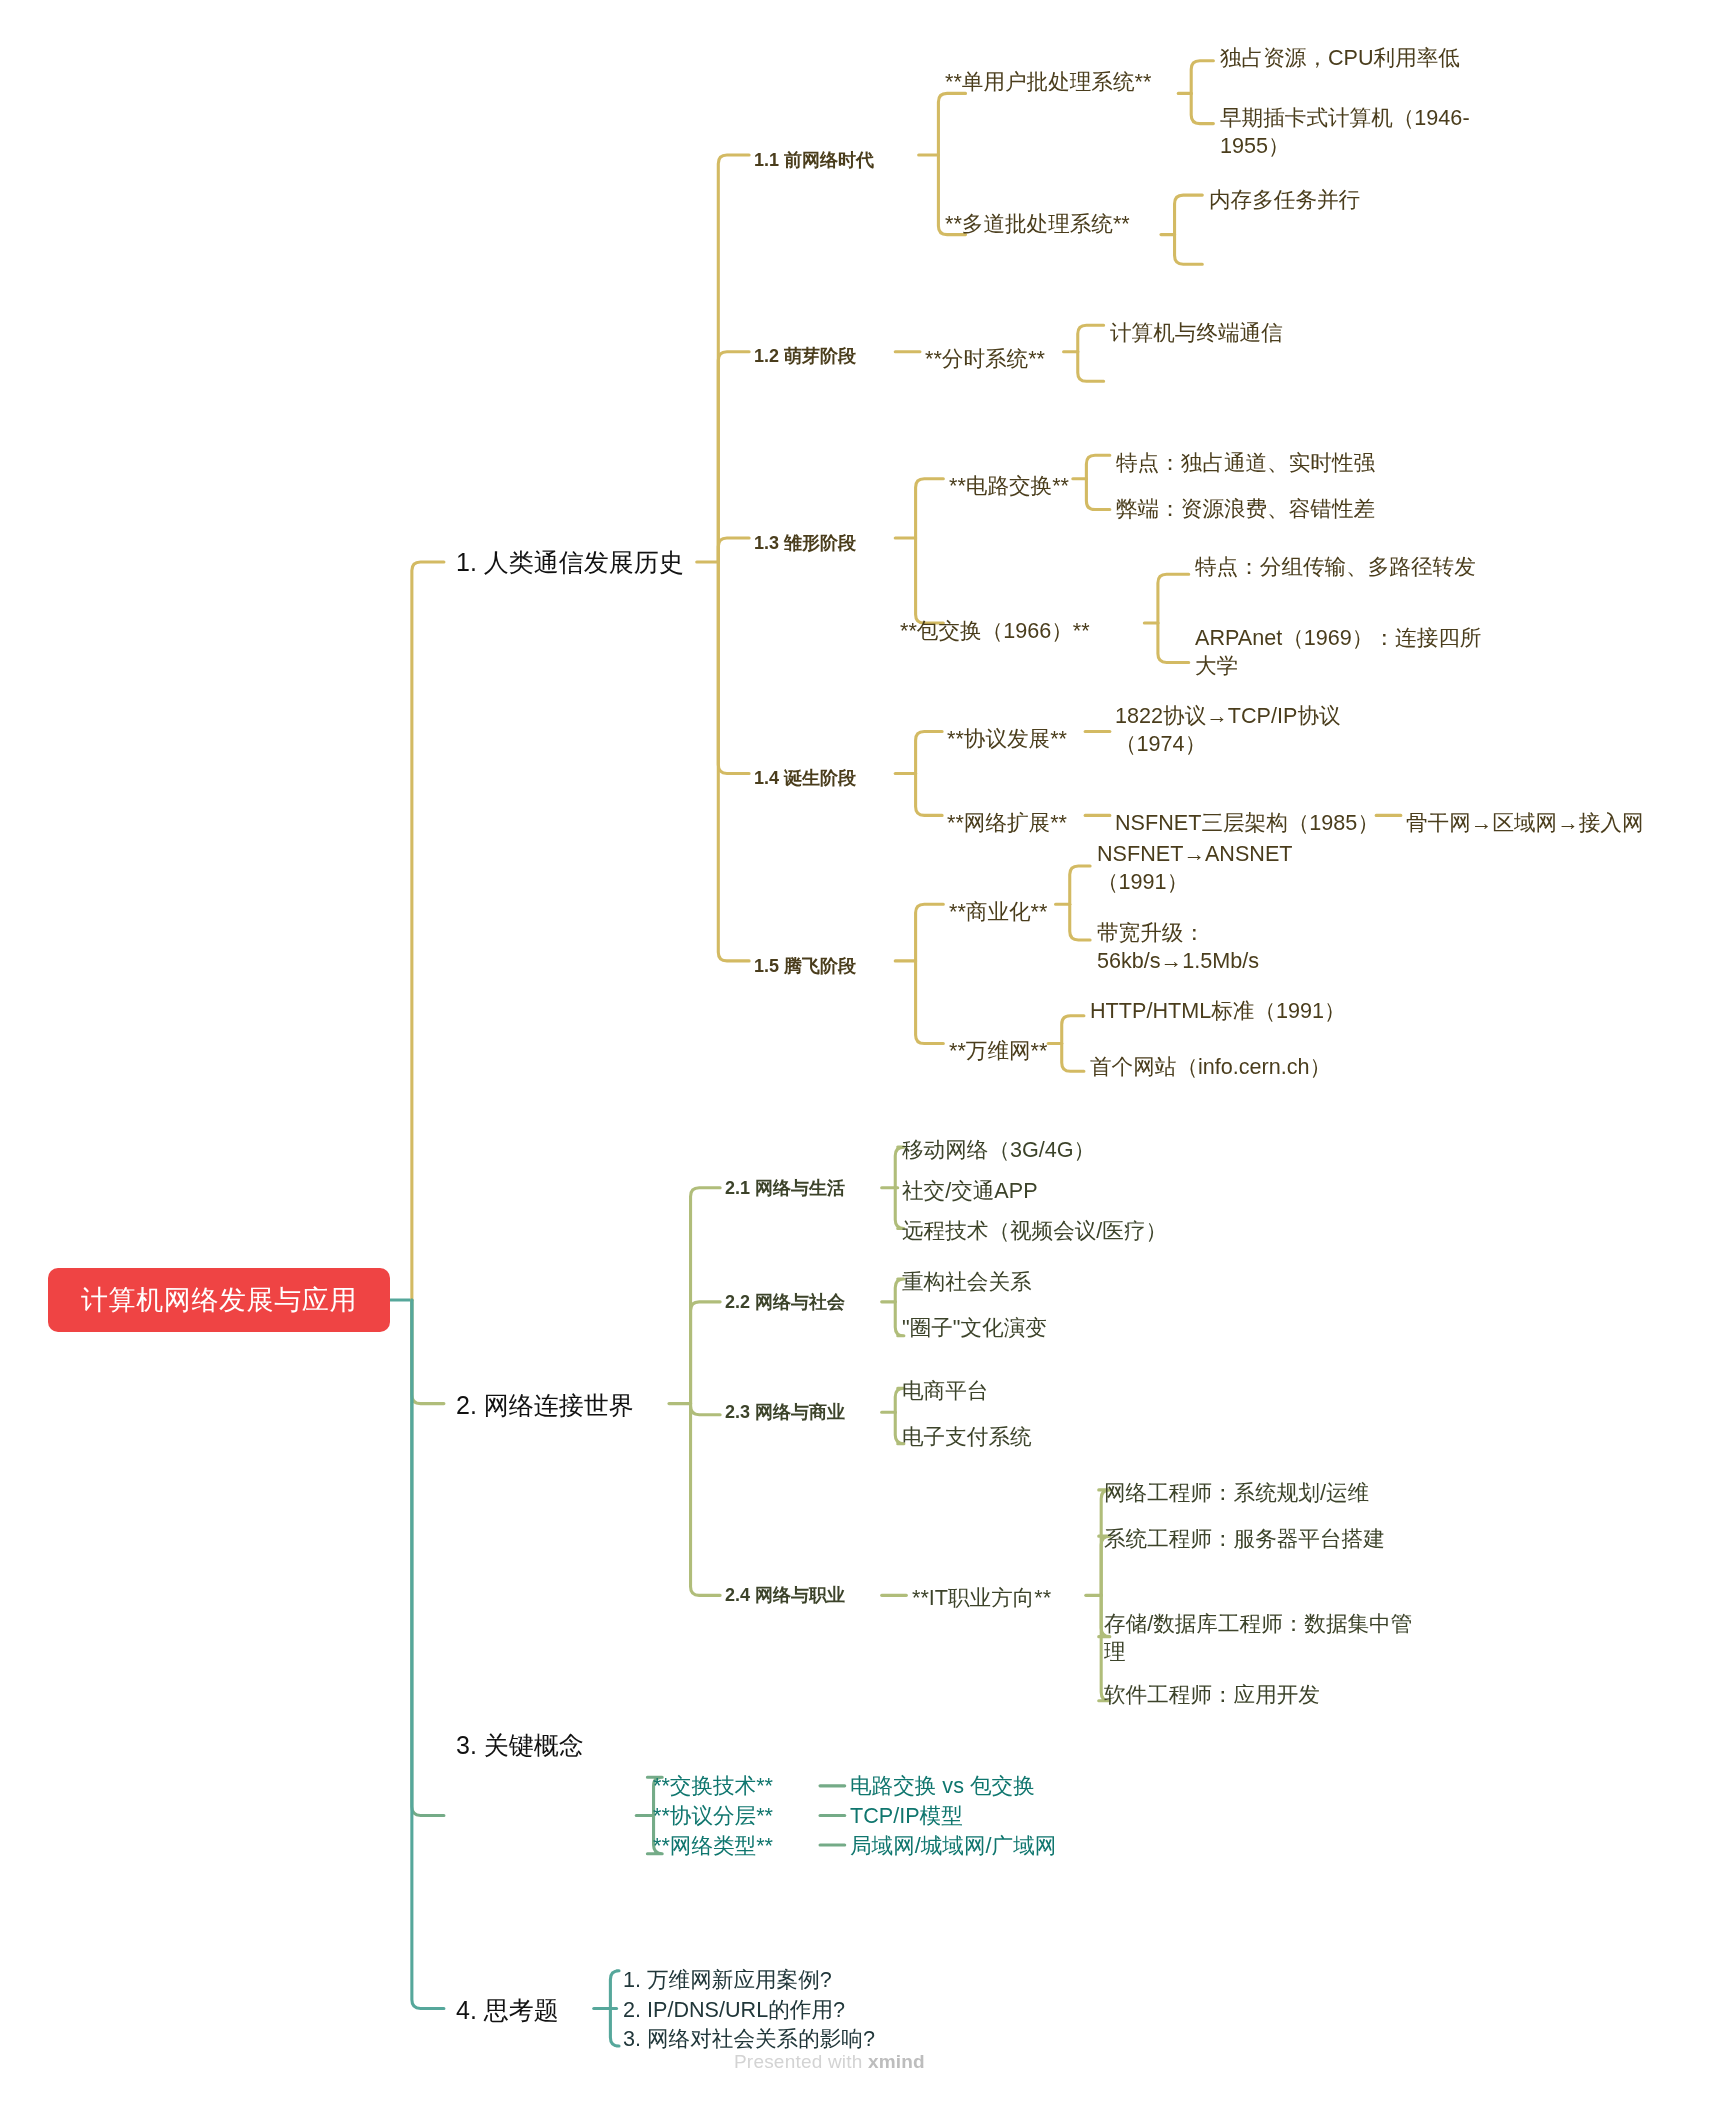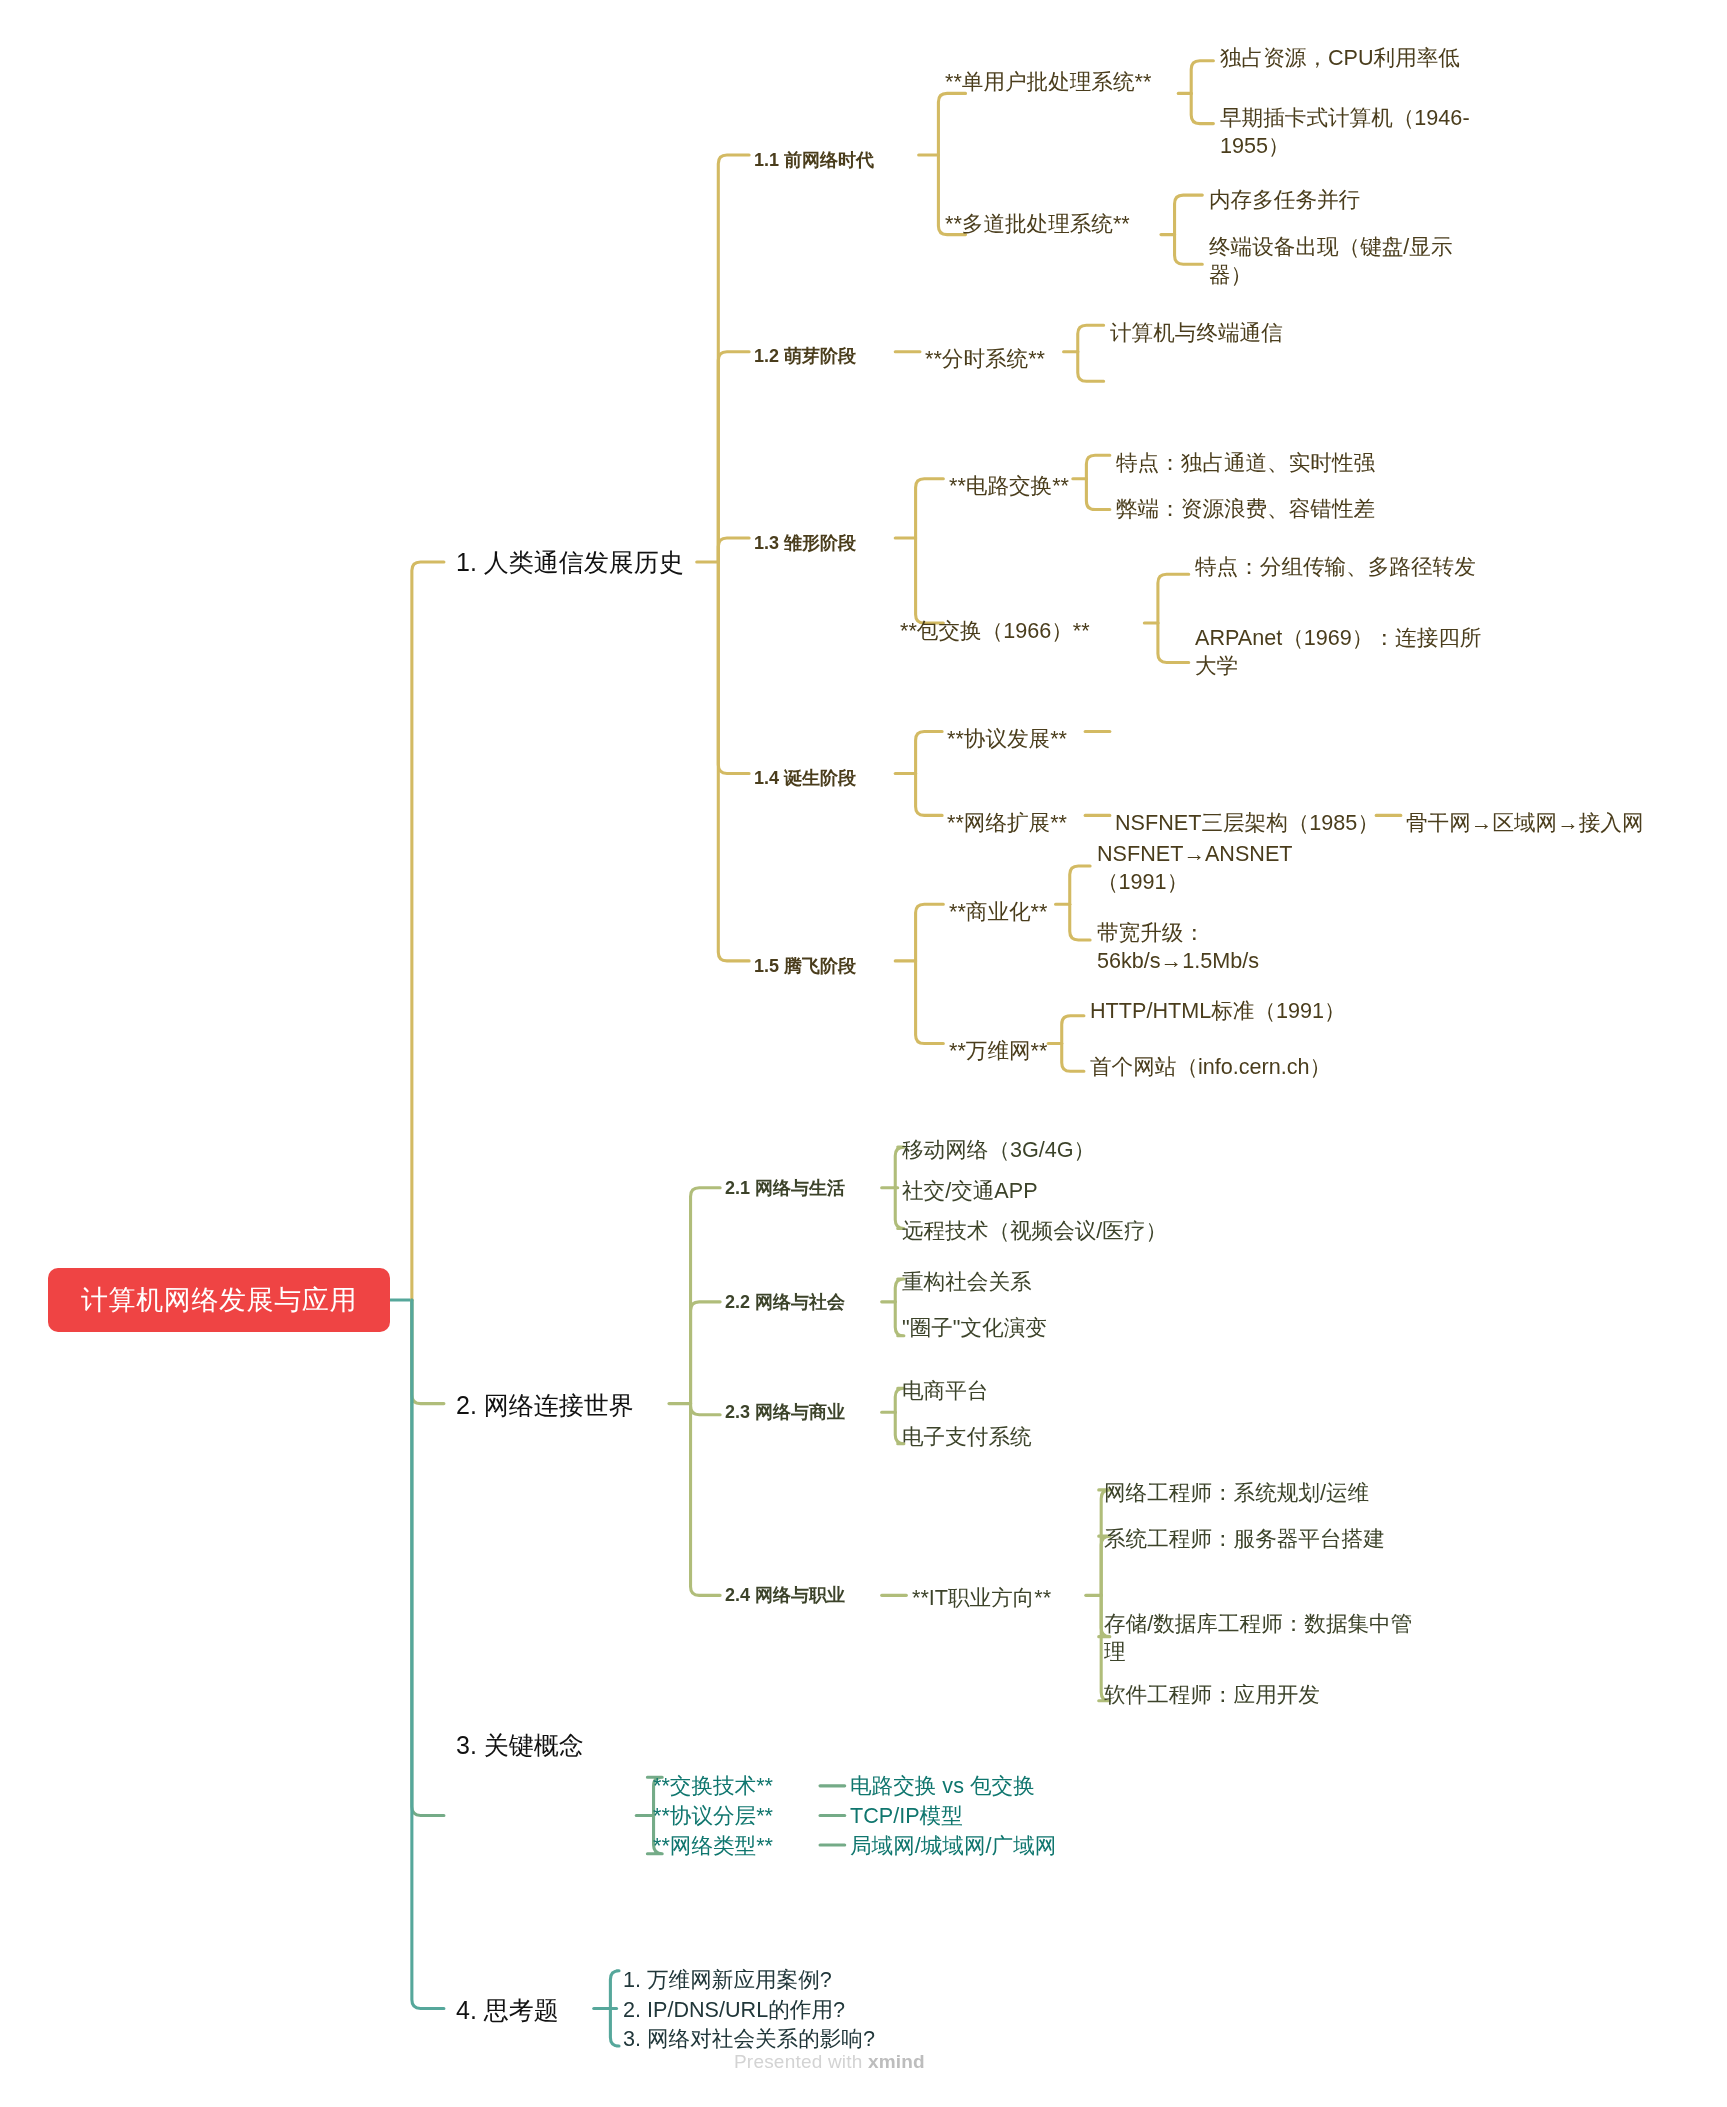--- a/index.html
+++ b/index.html
@@ -155,36 +155,36 @@
   </div>
 
   <div class="txt l1" style="left:456px;top:546px;">1. 人类通信发展历史</div>
 
   <div class="txt l2 gold" style="left:754px;top:149px;">1.1 前网络时代</div>
   <div class="txt l3 gold" style="left:945px;top:68px;">**单用户批处理系统**</div>
   <div class="txt l4 gold" style="left:1220px;top:44px;width:284px;">独占资源，CPU利用率低</div>
   <div class="txt l4 gold" style="left:1220px;top:104px;width:296px;">早期插卡式计算机（1946-1955）</div>
   <div class="txt l3 gold" style="left:945px;top:210px;">**多道批处理系统**</div>
   <div class="txt l4 gold" style="left:1209px;top:186px;width:290px;">内存多任务并行</div>
-  <div class="txt l4 gold" style="left:1209px;top:233px;width:284px;">终端设备出现（键盘/显示器）</div>
 
   <div class="txt l2 gold" style="left:754px;top:345px;">1.2 萌芽阶段</div>
   <div class="txt l3 gold" style="left:925px;top:345px;">**分时系统**</div>
   <div class="txt l4 gold" style="left:1110px;top:319px;width:296px;">计算机与终端通信</div>
 
   <div class="txt l2 gold" style="left:754px;top:532px;">1.3 雏形阶段</div>
   <div class="txt l3 gold" style="left:949px;top:472px;text-align:right;">**电路交换**</div>
   <div class="txt l4 gold" style="left:1116px;top:449px;width:321px;">特点：独占通道、实时性强</div>
   <div class="txt l4 gold" style="left:1116px;top:495px;width:321px;">弊端：资源浪费、容错性差</div>
   <div class="txt l3 gold" style="left:900px;top:617px;">**包交换（1966）**</div>
   <div class="txt l4 gold" style="left:1195px;top:553px;width:296px;">特点：分组传输、多路径转发</div>
   <div class="txt l4 gold" style="left:1195px;top:624px;width:296px;">ARPAnet（1969）：连接四所大学</div>
 
   <div class="txt l2 gold" style="left:754px;top:767px;">1.4 诞生阶段</div>
   <div class="txt l3 gold" style="left:947px;top:725px;">**协议发展**</div>
+  <div class="txt l4 gold" style="left:1115px;top:702px;width:265px;">1822协议→TCP/IP协议（1974）</div>
   <div class="txt l3 gold" style="left:947px;top:809px;">**网络扩展**</div>
   <div class="txt l4 gold" style="left:1115px;top:809px;">NSFNET三层架构（1985）</div>
   <div class="txt l4 gold" style="left:1406px;top:809px;">骨干网→区域网→接入网</div>
 
   <div class="txt l2 gold" style="left:754px;top:955px;">1.5 腾飞阶段</div>
   <div class="txt l3 gold" style="left:949px;top:898px;">**商业化**</div>
   <div class="txt l4 gold" style="left:1097px;top:840px;width:241px;">NSFNET→ANSNET（1991）</div>
   <div class="txt l4 gold" style="left:1097px;top:919px;width:241px;">带宽升级：56kb/s→1.5Mb/s</div>
   <div class="txt l3 gold" style="left:949px;top:1037px;">**万维网**</div>
   <div class="txt l4 gold" style="left:1090px;top:997px;width:321px;">HTTP/HTML标准（1991）</div>

